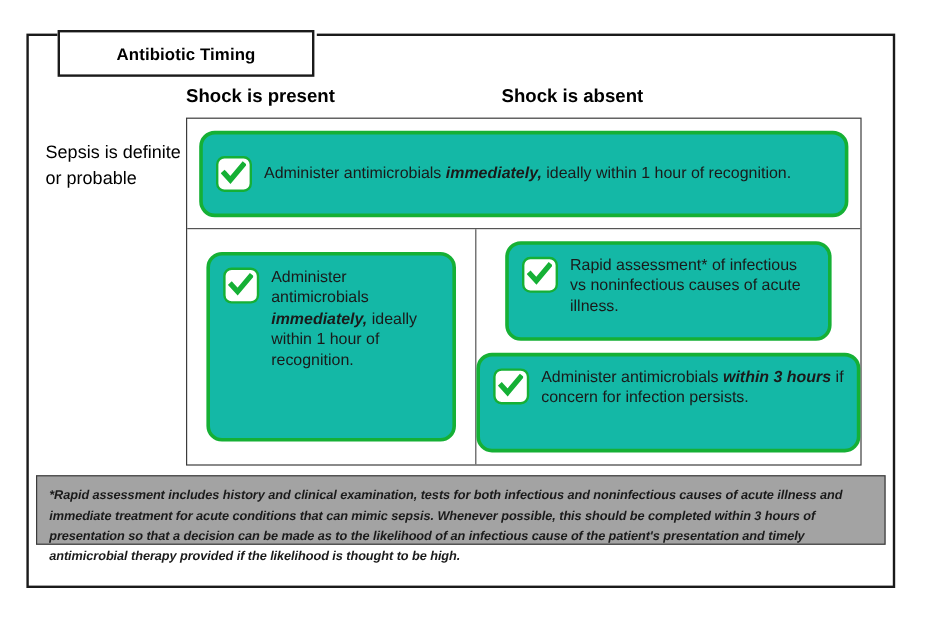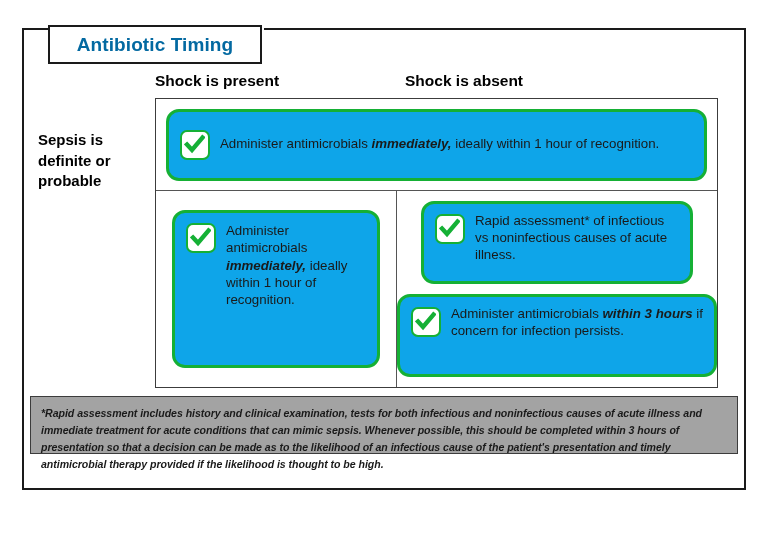--- a/index.html
+++ b/index.html
@@ -53,44 +53,44 @@
     width: 214px;
     height: 39px;
     border: 2px solid #1a1a1a;
     box-sizing: border-box;
     background: #ffffff;
     display: flex;
     align-items: center;
     justify-content: center;
   }
   .title-box-label {
-    font-size: 19px;
+    font-size: 14px;
     font-weight: bold;
     letter-spacing: .1px;
-    color: #0369a1;
+    color: #000000;
   }
 
   
   .col-headers {
     position: absolute;
     left: 155px;
     top: 72px;
     width: 563px;
     height: 26px;
   }
   .col-header {
     position: absolute;
     top: 0;
     font-size: 15.5px;
     font-weight: bold;
     text-align: left;
     white-space: nowrap;
   }
   .col-header.c1 { left: 0;     width: 265px; }
-  .col-header.c2 { left: 250px; width: 298px; }
+  .col-header.c2 { left: 263px; width: 298px; }
 
   
   .matrix {
     position: absolute;
     left: 155px;
     top: 98px;
     width: 563px;
     height: 290px;
     border: 1.5px solid #3c3c3c;
     box-sizing: border-box;
@@ -132,31 +132,30 @@
     justify-content: center;
     gap: 10px;
   }
 
   
   .row-label {
     position: absolute;
     left: 38px;
     width: 116px;
     font-size: 15px;
-    font-weight: bold;
+    font-weight: normal;
     line-height: 1.38;
     color: #000;
-    margin-top: 12px;
   }
   .row-label.r1 { top: 118px; }
   .row-label.r2 { top: 255px; }
 
   
   .rec {
-    background: #0ea5e9;
+    background: #14b8a6;
     border: 3px solid #15b035;
     border-radius: 13px;
     box-sizing: border-box;
     display: flex;
     align-items: flex-start;
     padding: 9px 11px;
     gap: 10px;
   }
   .rec.full   { width: 541px; height: 72px; margin: 0 auto; align-items: center; }
   .rec.narrow { width: 208px; height: 158px; }

